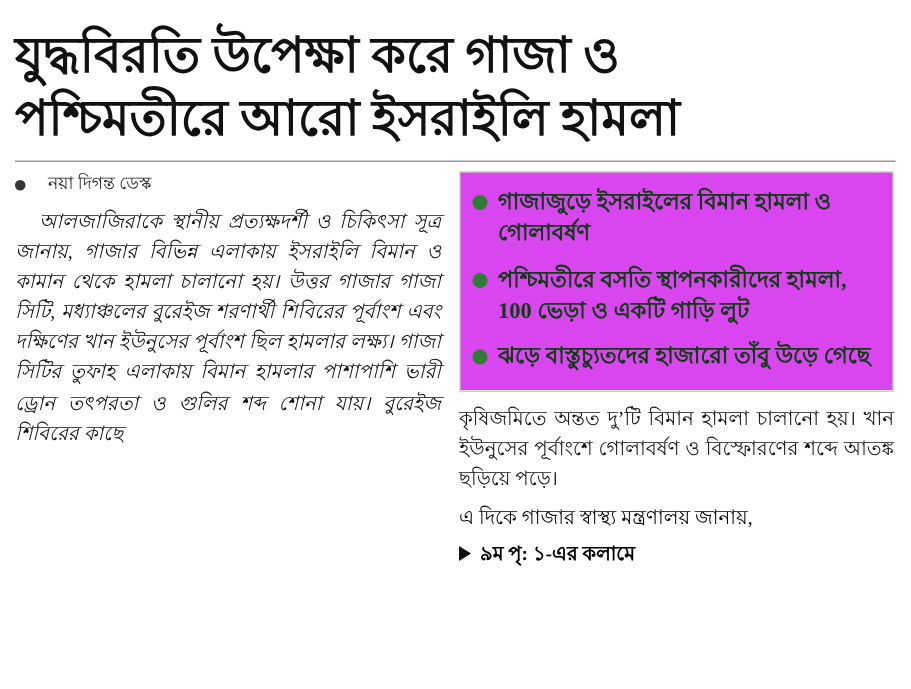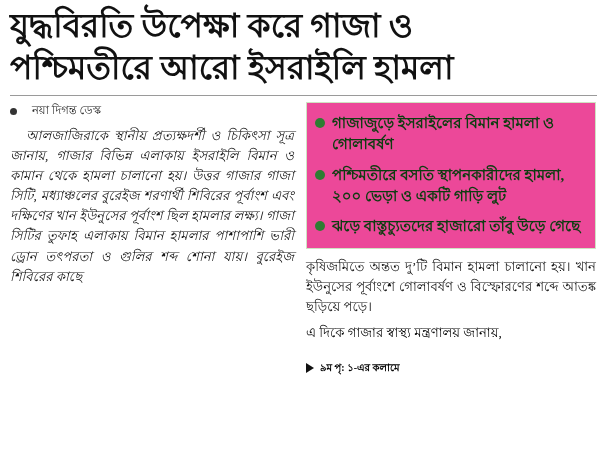--- a/index.html
+++ b/index.html
@@ -12,21 +12,21 @@
     height: 459px;
     font-family: "Liberation Sans", sans-serif;
     color: #000000;
     overflow: hidden;
   }
   .page {
     position: relative;
     width: 607px;
     height: 459px;
     box-sizing: border-box;
-    padding: 4px 10px 6px 10px;
+    padding: 16px 10px 6px 10px;
   }
 
   
   .headline {
     font-family: "Liberation Serif", serif;
     font-weight: bold;
     color: #111111;
     font-size: 33px;
     line-height: 1.26;
     letter-spacing: 0px;
@@ -84,21 +84,21 @@
     margin: 0 0 6px 0;
     color: #111;
   }
   .para.indent {
     text-indent: 16px;
     font-style: italic;
   }
 
   
   .highlight-box {
-    background: #ec4899;
+    background: #d946ef;
     border: 1px solid #cfe3c2;
     padding: 10px 10px 10px 8px;
     box-sizing: border-box;
     margin-bottom: 8px;
   }
   .hl-item {
     display: flex;
     gap: 7px;
     align-items: flex-start;
     margin-bottom: 9px;
@@ -121,22 +121,22 @@
   }
 
   
   .jumpline {
     display: flex;
     align-items: center;
     justify-content: flex-end;
     gap: 6px;
     font-family: "Liberation Serif", serif;
     font-weight: bold;
-    font-size: 10px;
-    margin-top: 15px;
+    font-size: 13px;
+    margin-top: 2px;
   }
   .jump-arrow {
     width: 0; height: 0;
     border-top: 5px solid transparent;
     border-bottom: 5px solid transparent;
     border-left: 8px solid #111;
     display: inline-block;
   }
 
   .last-row {
@@ -174,21 +174,21 @@
 
     <div class="col-right">
 
       <div class="highlight-box">
         <div class="hl-item">
           <span class="hl-bullet"></span>
           <span class="hl-text">গাজাজুড়ে ইসরাইলের বিমান হামলা ও গোলাবর্ষণ</span>
         </div>
         <div class="hl-item">
           <span class="hl-bullet"></span>
-          <span class="hl-text">পশ্চিমতীরে বসতি স্থাপনকারীদের হামলা, ২০০ ভেড়া ও একটি গাড়ি লুট</span>
+          <span class="hl-text">পশ্চিমতীরে বসতি স্থাপনকারীদের হামলা, 100 ভেড়া ও একটি গাড়ি লুট</span>
         </div>
         <div class="hl-item">
           <span class="hl-bullet"></span>
           <span class="hl-text">ঝড়ে বাস্তুচ্যুতদের হাজারো তাঁবু উড়ে গেছে</span>
         </div>
       </div>
 
       <p class="para">কৃষিজমিতে অন্তত দু’টি বিমান হামলা চালানো হয়। খান ইউনুসের পূর্বাংশে গোলাবর্ষণ ও বিস্ফোরণের শব্দে আতঙ্ক ছড়িয়ে পড়ে।</p>
 
       <div class="last-row">

